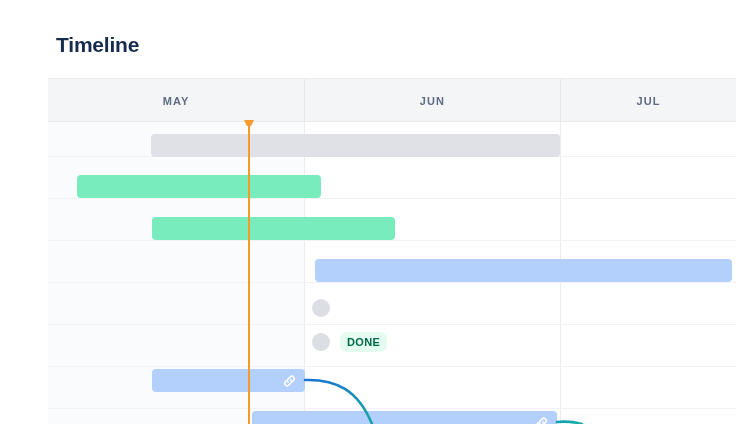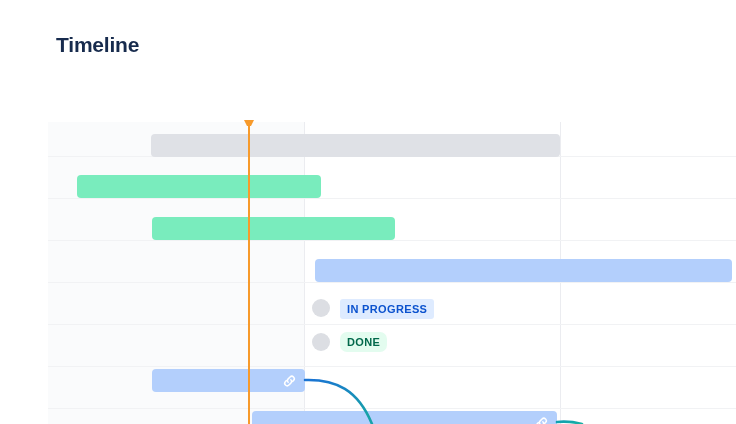--- a/index.html
+++ b/index.html
@@ -102,20 +102,25 @@
 </style>
 </head>
 <body>
 
 <div id="app">
 
   <div class="page-title">Timeline</div>
 
   <div class="timeline">
 
+    <div class="tl-header">
+      <div class="month-cell m0">MAY</div>
+      <div class="month-cell m1">JUN</div>
+      <div class="month-cell m2">JUL</div>
+    </div>
 
     <div class="tl-body">
       <div class="col-tint"></div>
       <div class="col-line c1"></div>
       <div class="col-line c2"></div>
 
       <div class="row-line" style="top:34px"></div>
       <div class="row-line" style="top:76px"></div>
       <div class="row-line" style="top:118px"></div>
       <div class="row-line" style="top:160px"></div>
@@ -143,21 +148,20 @@
       <div class="bar blue" style="left:204px; top:289px; width:305px;">
         <svg class="link-icon" viewBox="0 0 16 16">
           <g fill="none" stroke="#ffffff" stroke-width="1.6" stroke-linecap="round">
             <path d="M6.6 9.4a2.6 2.6 0 0 1 0-3.7l2-2a2.6 2.6 0 0 1 3.7 3.7l-1 1"></path>
             <path d="M9.4 6.6a2.6 2.6 0 0 1 0 3.7l-2 2a2.6 2.6 0 0 1-3.7-3.7l1-1"></path>
           </g>
         </svg>
       </div>
 
       <div class="avatar" style="left:264px; top:177px;"></div>
-      <div class="badge inprogress" style="left:292px; top:177px;">IN PROGRESS</div>
 
       <div class="avatar" style="left:264px; top:211px;"></div>
       <div class="badge done" style="left:292px; top:210px;border-radius:7px;">DONE</div>
 
       <svg class="dep-layer" style="top:0" width="688" height="302">
         <defs>
           <linearGradient id="depgrad1" x1="0" y1="0" x2="0.55" y2="1">
             <stop offset="0%" stop-color="#1a73d4"></stop>
             <stop offset="100%" stop-color="#17a2a8"></stop>
           </linearGradient>

